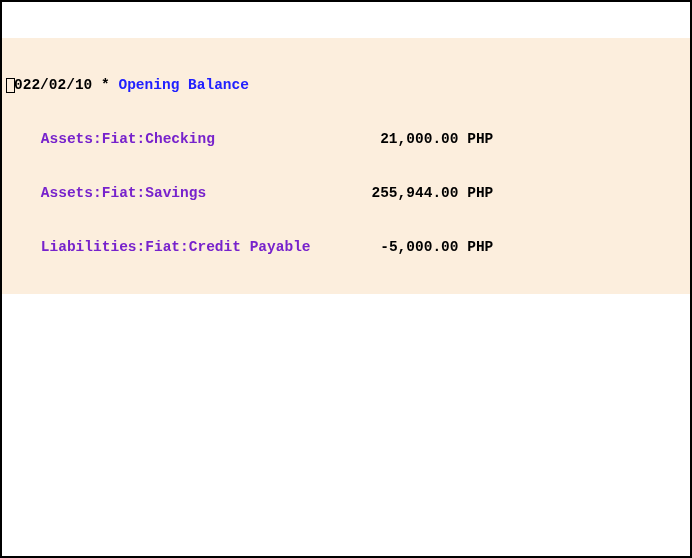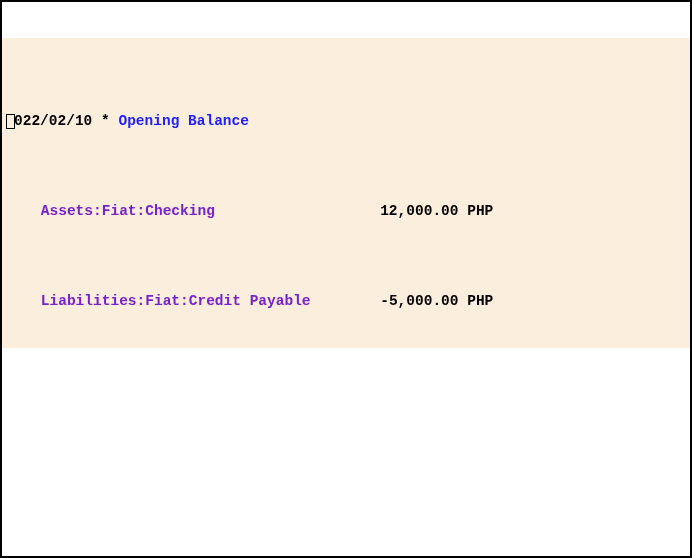--- a/index.html
+++ b/index.html
@@ -32,29 +32,30 @@
   .acct { color: #7722cc; }
   .amount { color: #000; }
   .cursor-box {
     display: inline-block;
     border: 1.5px solid #000;
     width: 9px; height: 15px;
     vertical-align: text-bottom;
     margin-right: -1px;
     box-sizing: border-box;
   }
-  .row { display: block; padding: 0 4px; margin-top: 36px; }
+  .row { display: block; padding: 0 4px; }
 </style>
 </head>
 <body>
 
 <div class="buf">
   <div class="hl-block">
     <span class="row"><span class="cursor-box"></span><span class="date">022/02/10</span> <span class="star">*</span> <span class="payee-open">Opening Balance</span></span>
-    <span class="row">    <span class="acct">Assets:Fiat:Checking</span><span class="amount">                   12,000.00 PHP</span></span>
+    <span class="row">    <span class="acct">Assets:Fiat:Checking</span><span class="amount">                   21,000.00 PHP</span></span>
+    <span class="row">    <span class="acct">Assets:Fiat:Savings</span><span class="amount">                   255,944.00 PHP</span></span>
     <span class="row">    <span class="acct">Liabilities:Fiat:Credit Payable</span><span class="amount">        -5,000.00 PHP</span></span>
   </div>
   
   
   
   
   
 </div>
 
 </body></html>

